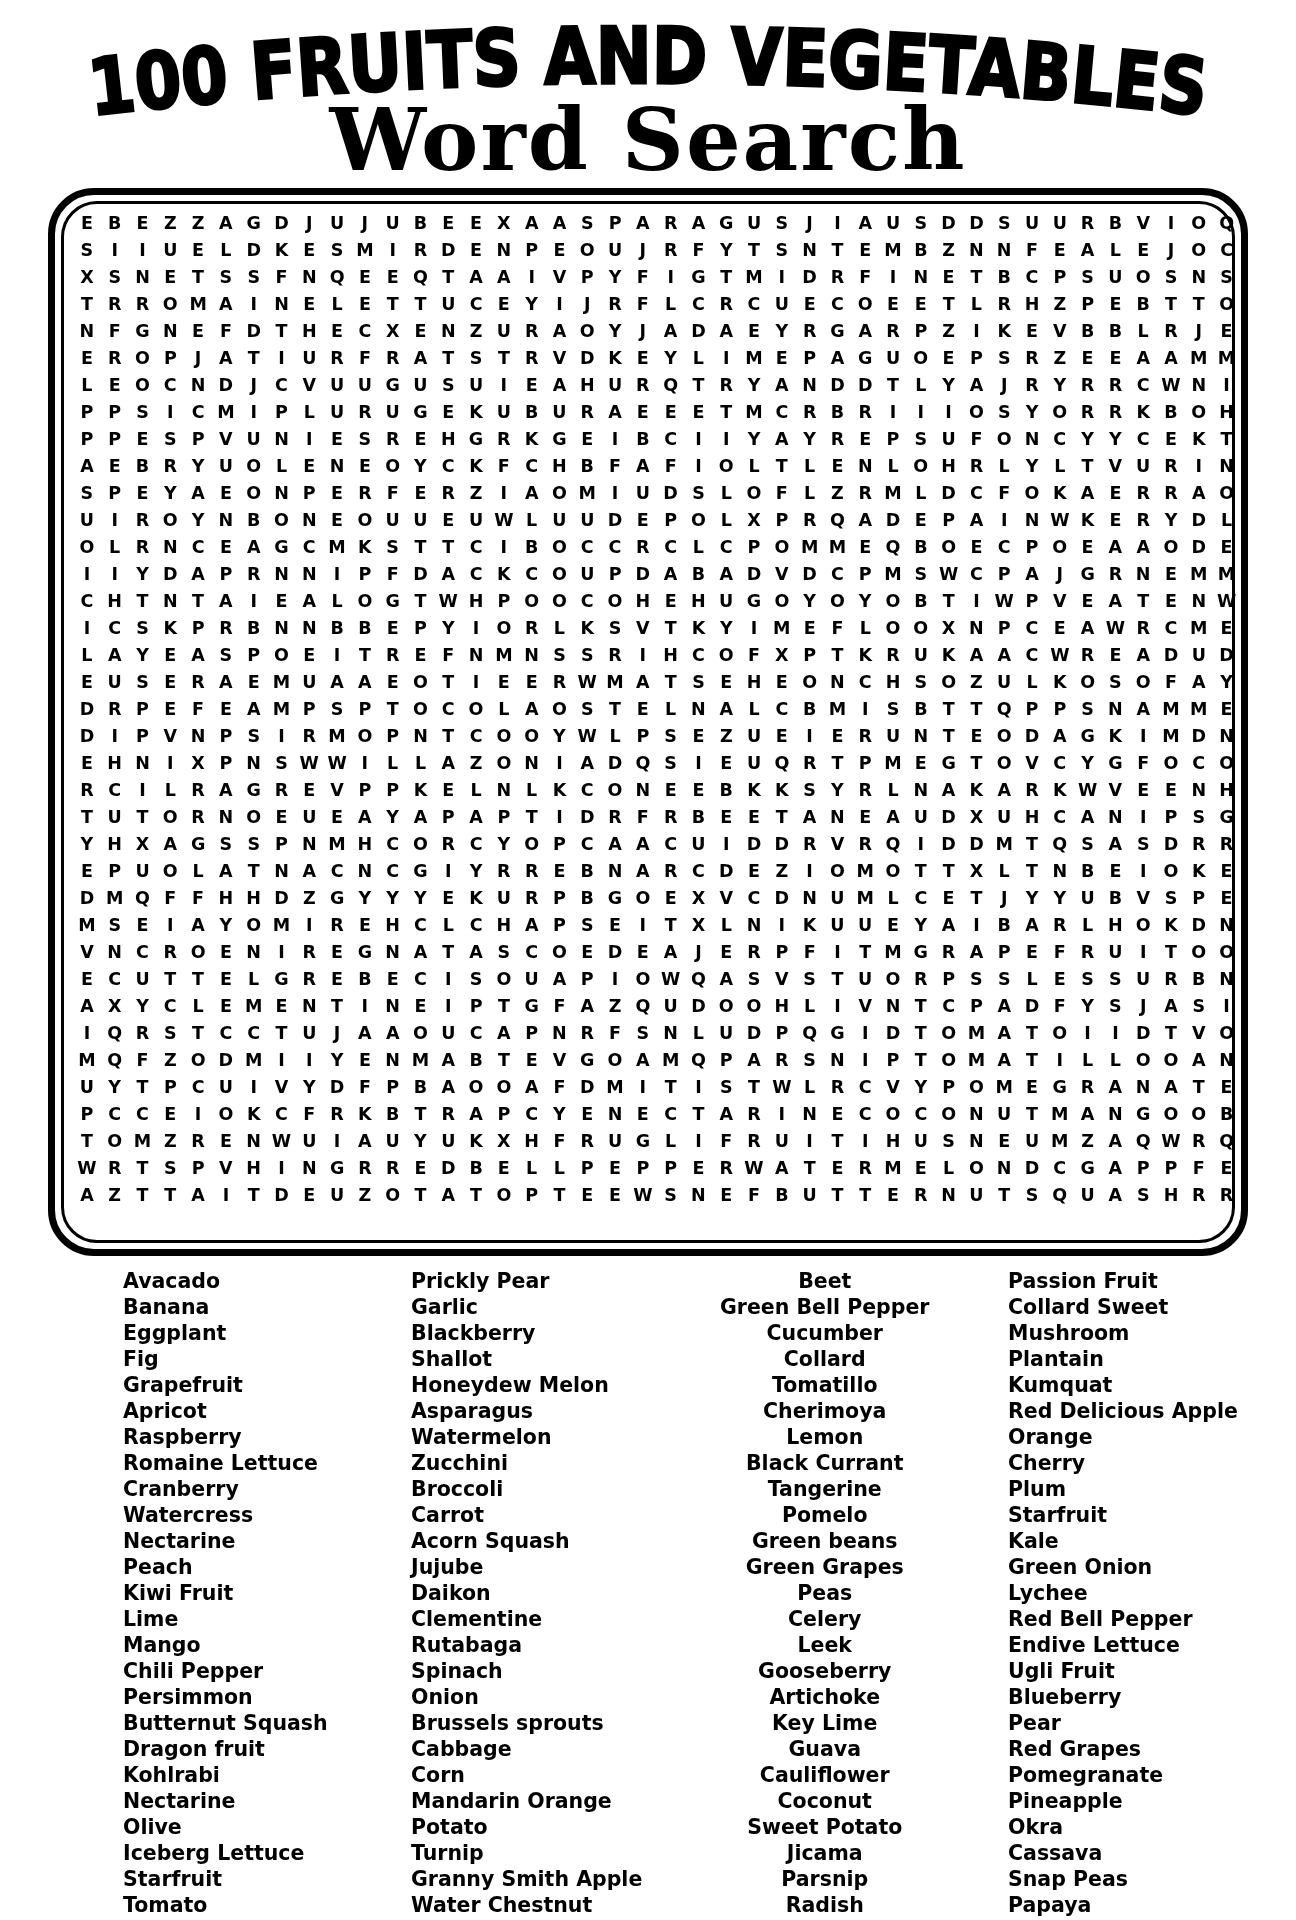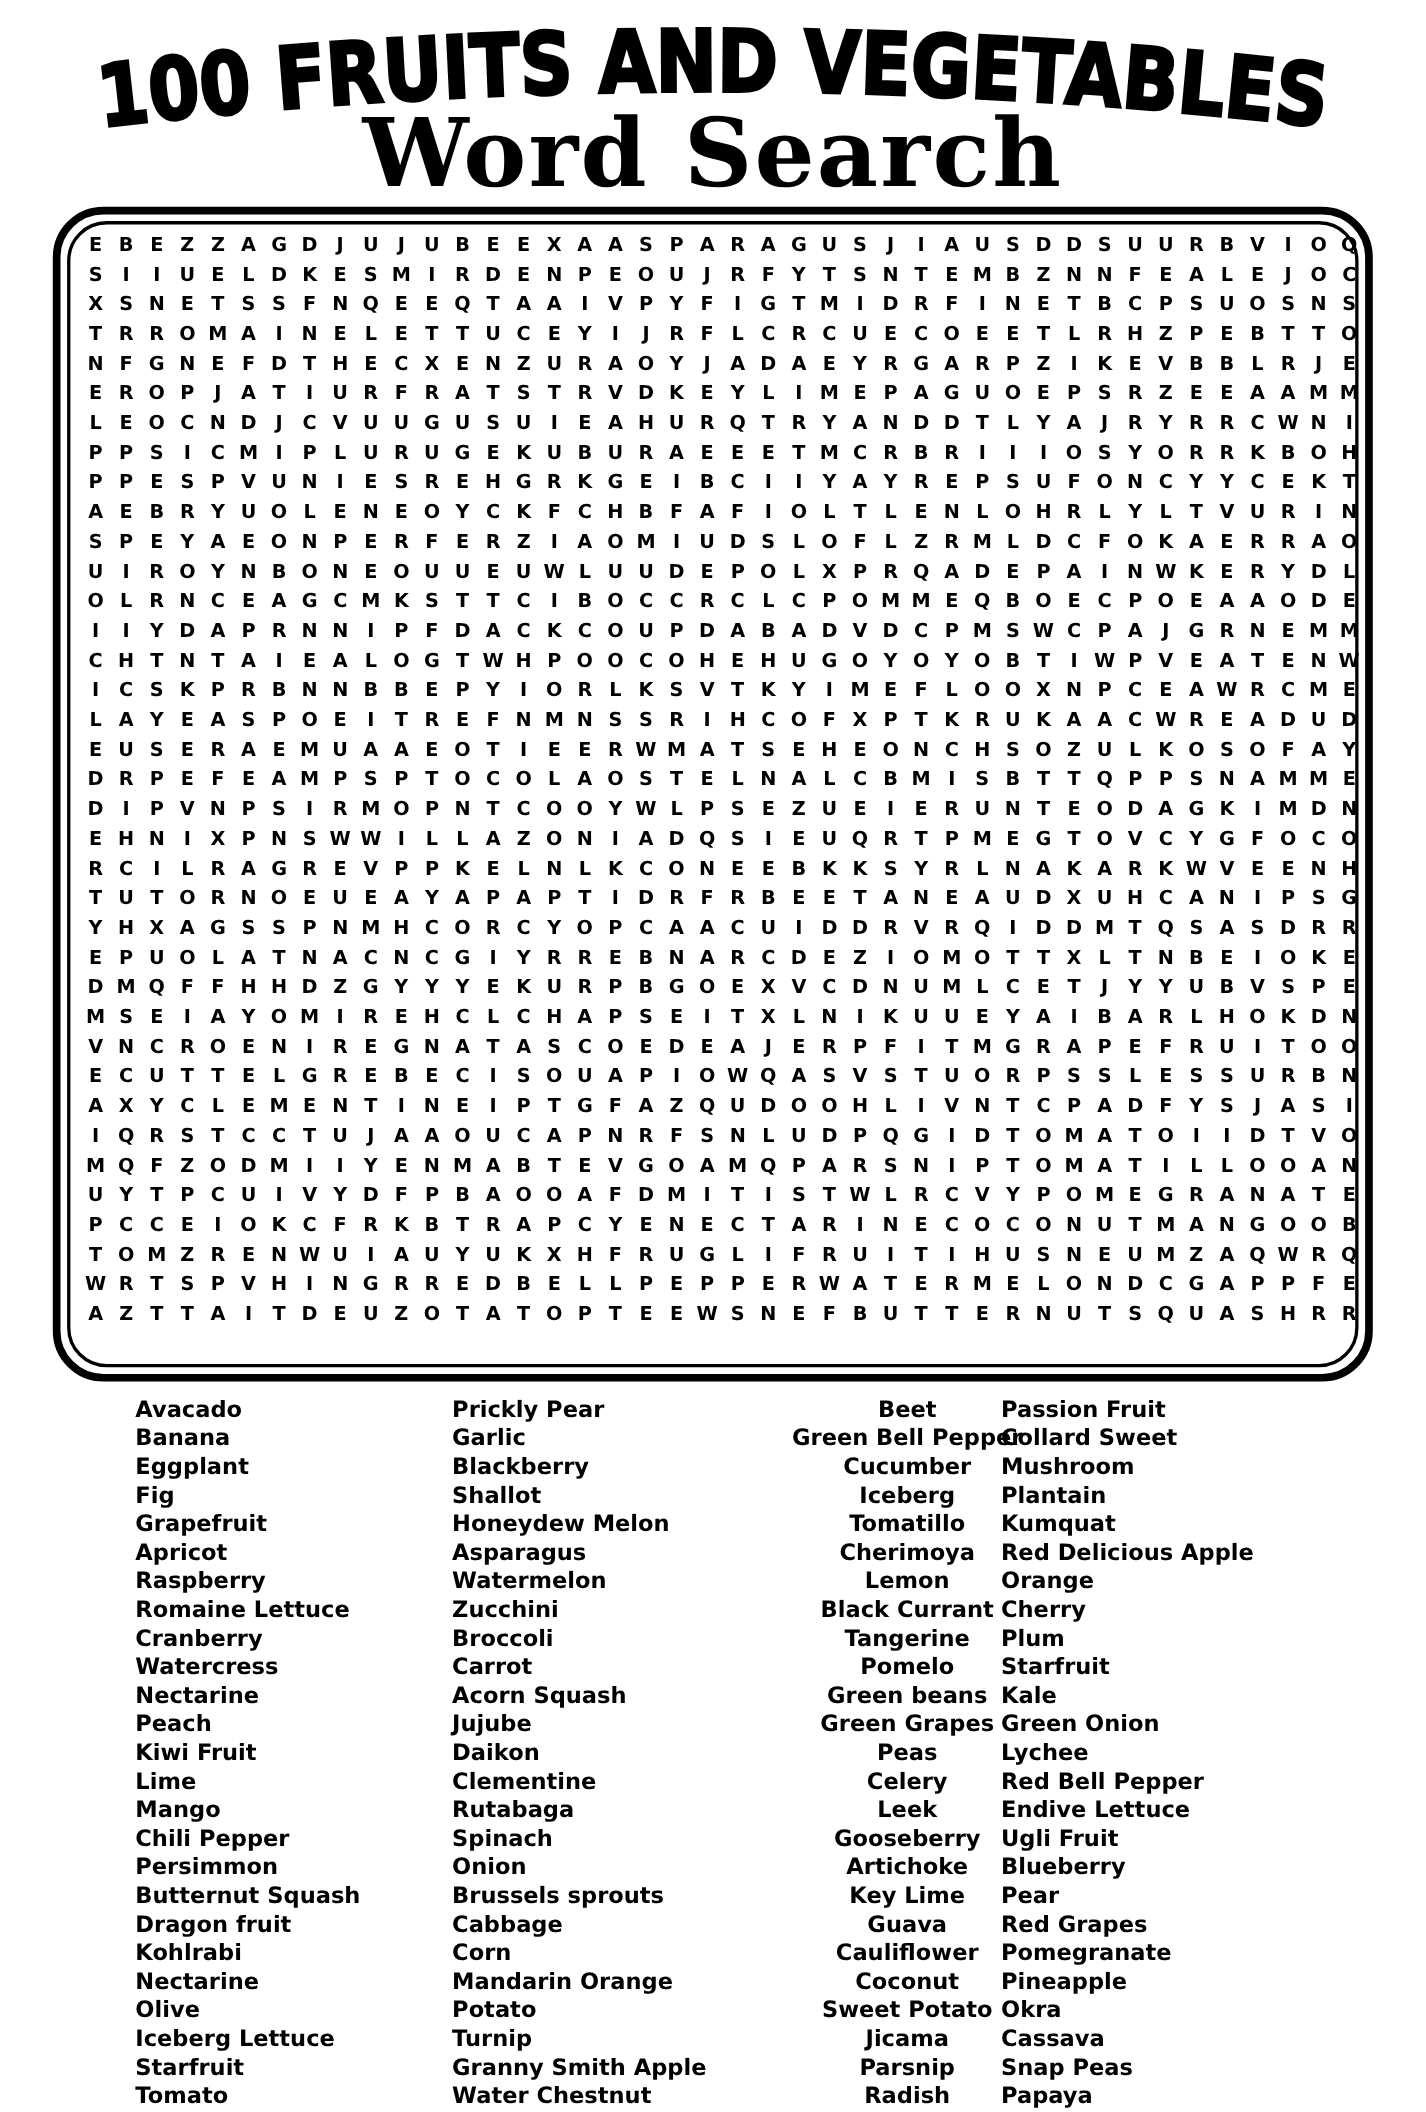--- a/index.html
+++ b/index.html
@@ -26,21 +26,21 @@
         display:grid;grid-template-columns:repeat(42,27.8px);grid-auto-rows:27px;}
   .cell{display:flex;align-items:center;justify-content:center;
         font-size:17.5px;font-weight:bold;line-height:1;}
 
   
   .words{position:absolute;left:0;top:1268px;width:1296px;height:652px;}
   .word-col{position:absolute;top:0;}
   .word-col:nth-child(1){left:123px;}
   .word-col:nth-child(2){left:411px;}
   .word-col:nth-child(3){left:720px;text-align:center;}
-  .word-col:nth-child(4){left:910px;}
+  .word-col:nth-child(4){left:1008px;}
   .word-item{font-size:20.5px;font-weight:bold;line-height:26px;white-space:nowrap;}
 </style>
 </head>
 <body>
 
 <div>
 
   <svg class="title-svg" viewBox="0 0 1296 195" aria-hidden="false">
     <path id="titleArc" d="M 70 118 Q 648 48 1226 118" fill="none" stroke="none"></path>
     <text textLength="1115" lengthAdjust="spacingAndGlyphs">
@@ -1663,21 +1663,21 @@
         <div class="word-item">Mandarin Orange</div>
         <div class="word-item">Potato</div>
         <div class="word-item">Turnip</div>
         <div class="word-item">Granny Smith Apple</div>
         <div class="word-item">Water Chestnut</div>
       </div>
       <div class="word-col">
         <div class="word-item">Beet</div>
         <div class="word-item">Green Bell Pepper</div>
         <div class="word-item">Cucumber</div>
-        <div class="word-item">Iceberg</div>
+        <div class="word-item">Collard</div>
         <div class="word-item">Tomatillo</div>
         <div class="word-item">Cherimoya</div>
         <div class="word-item">Lemon</div>
         <div class="word-item">Black Currant</div>
         <div class="word-item">Tangerine</div>
         <div class="word-item">Pomelo</div>
         <div class="word-item">Green beans</div>
         <div class="word-item">Green Grapes</div>
         <div class="word-item">Peas</div>
         <div class="word-item">Celery</div>

